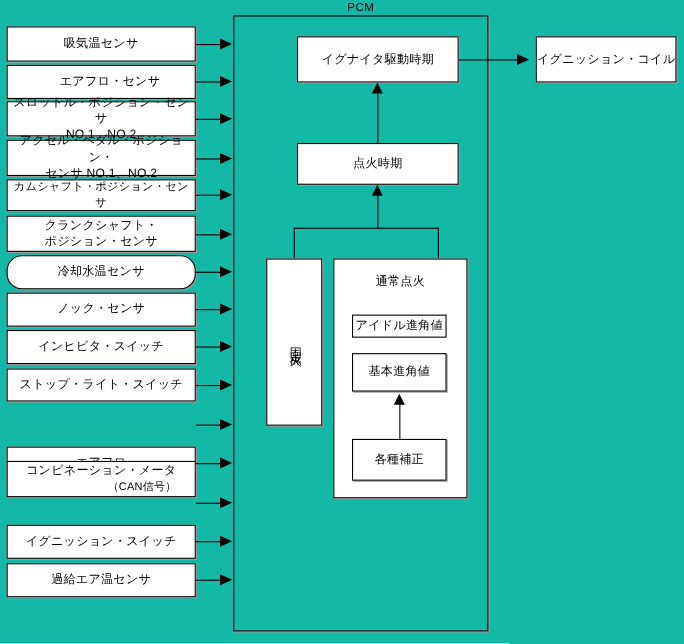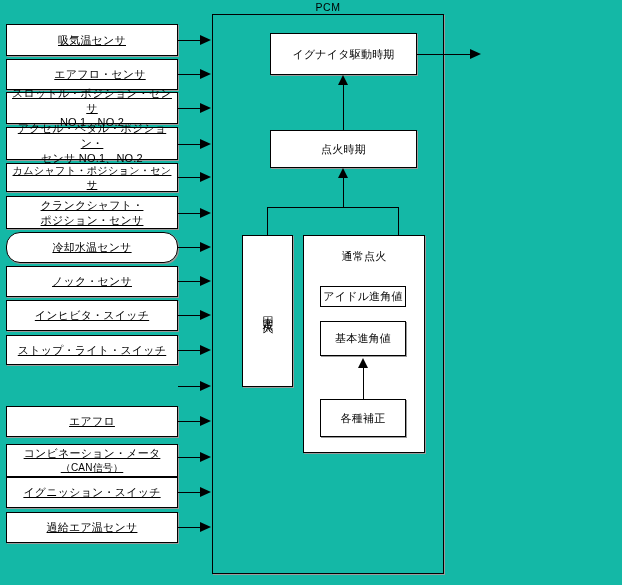--- a/index.html
+++ b/index.html
@@ -32,21 +32,20 @@
     font-size: 11px;
     letter-spacing: 0.2px;
   }
   .box.shadowed {
     box-shadow: 1px 1px 0 0 #9a9a9a;
   }
   .sensor-box {
     left: 6px;
     width: 172px;
     font-size: 11px;
-    text-decoration: underline;
   }
   .sensor-box .lbl { padding: 0 4px; }
   .lbl2 { display: block; }
 
   
   #pcm-outer {
     position: absolute;
     left: 212px;
     top: 14px;
     width: 232px;
@@ -174,21 +173,21 @@
     </span>
   </div>
 
 
   <div class="box shadowed sensor-box" style="top:406px;height:31px;">
     <span class="lbl">
       <span class="lbl2">エアフロ</span>
     </span>
   </div>
 
-  <div class="box shadowed sensor-box" style="top:444px;height:33px;">
+  <div class="box shadowed sensor-box" style="top:419px;height:33px;text-align:right;">
     <span class="lbl">
       <span class="lbl2">コンビネーション・メータ</span>
       <span class="lbl2" style="font-size:10px;">（CAN信号）</span>
     </span>
   </div>
 
   <div class="box shadowed sensor-box" style="top:477px;height:31px;">
     <span class="lbl">
       <span class="lbl2">イグニッション・スイッチ</span>
     </span>
@@ -282,14 +281,17 @@
   <div class="vline" style="left:363px;top:368px;height:33px;"></div>
   <div class="arrow-up" style="left:358px;top:358px;"></div>
 
   <div class="box shadowed" style="left:320px;top:399px;width:86px;height:38px;">
     <span>各種補正</span>
   </div>
 
   <div class="hline" style="left:417px;top:54px;width:62px;"></div>
   <div class="arrow-right" style="left:470px;top:49px;"></div>
 
+  <div class="box shadowed" style="left:487px;top:33px;width:128px;height:42px;">
+    <span>イグニッション・コイル</span>
+  </div>
 
 </div>
 
 </body></html>

